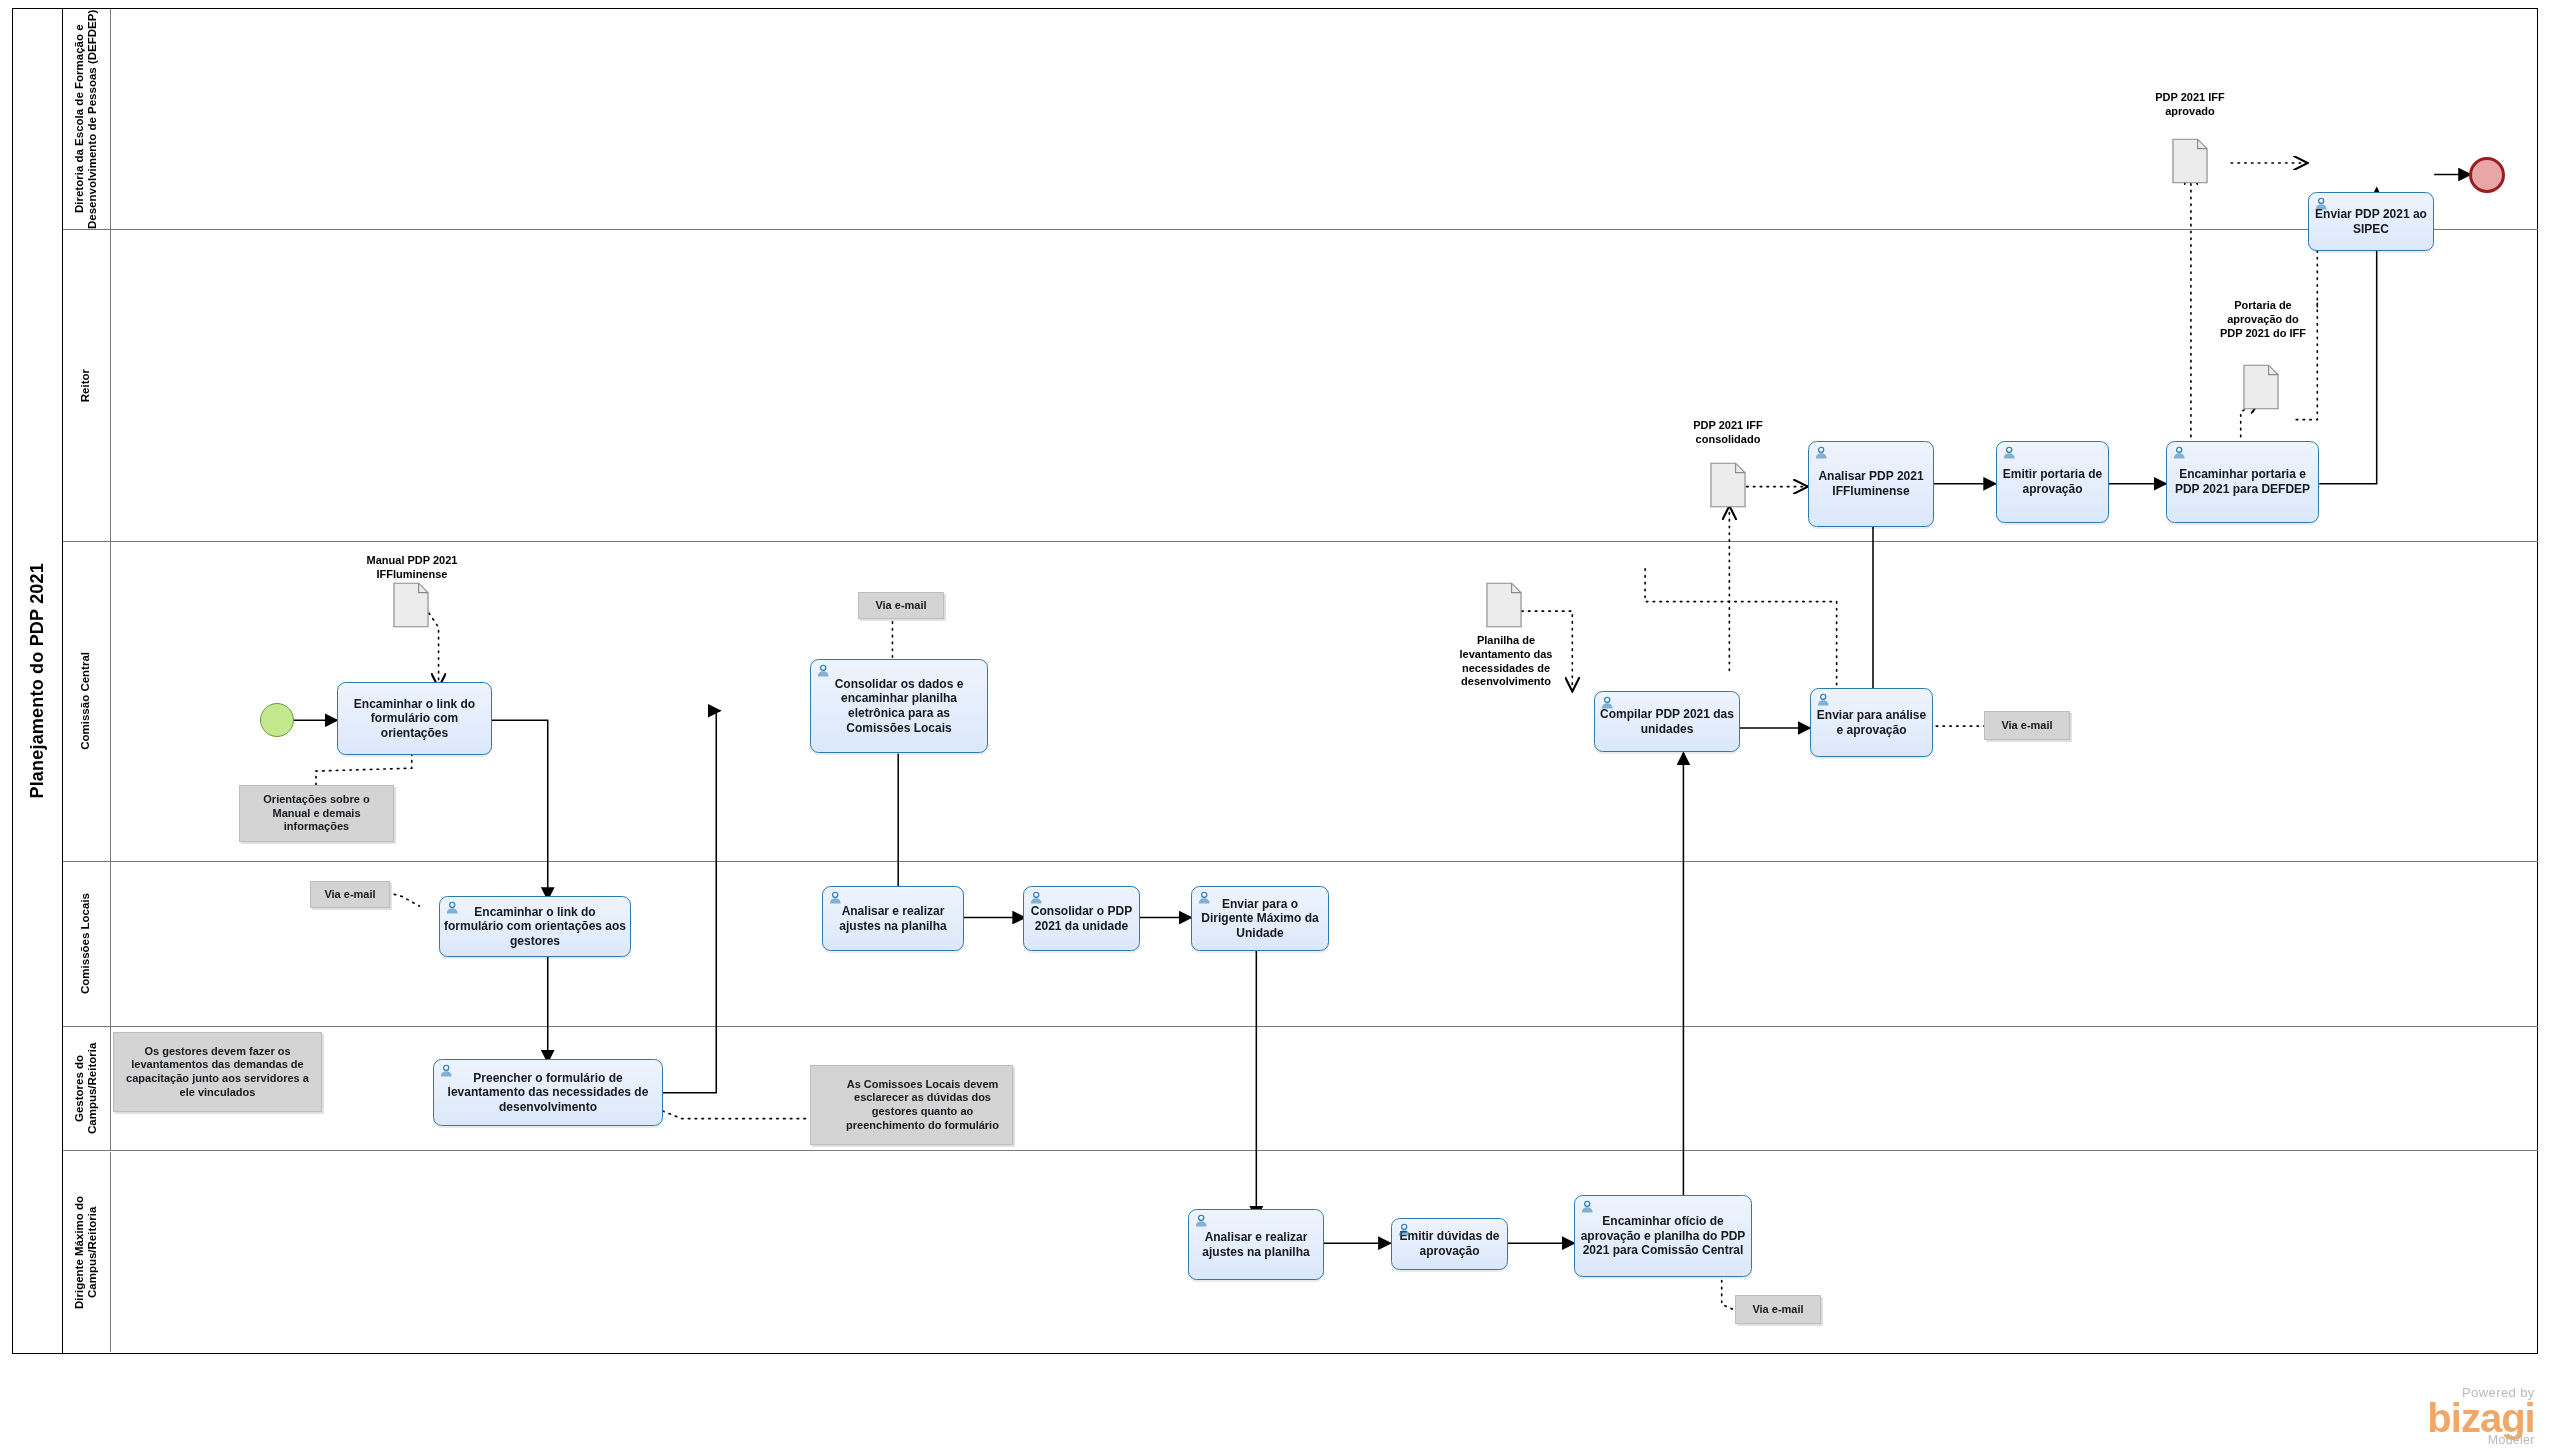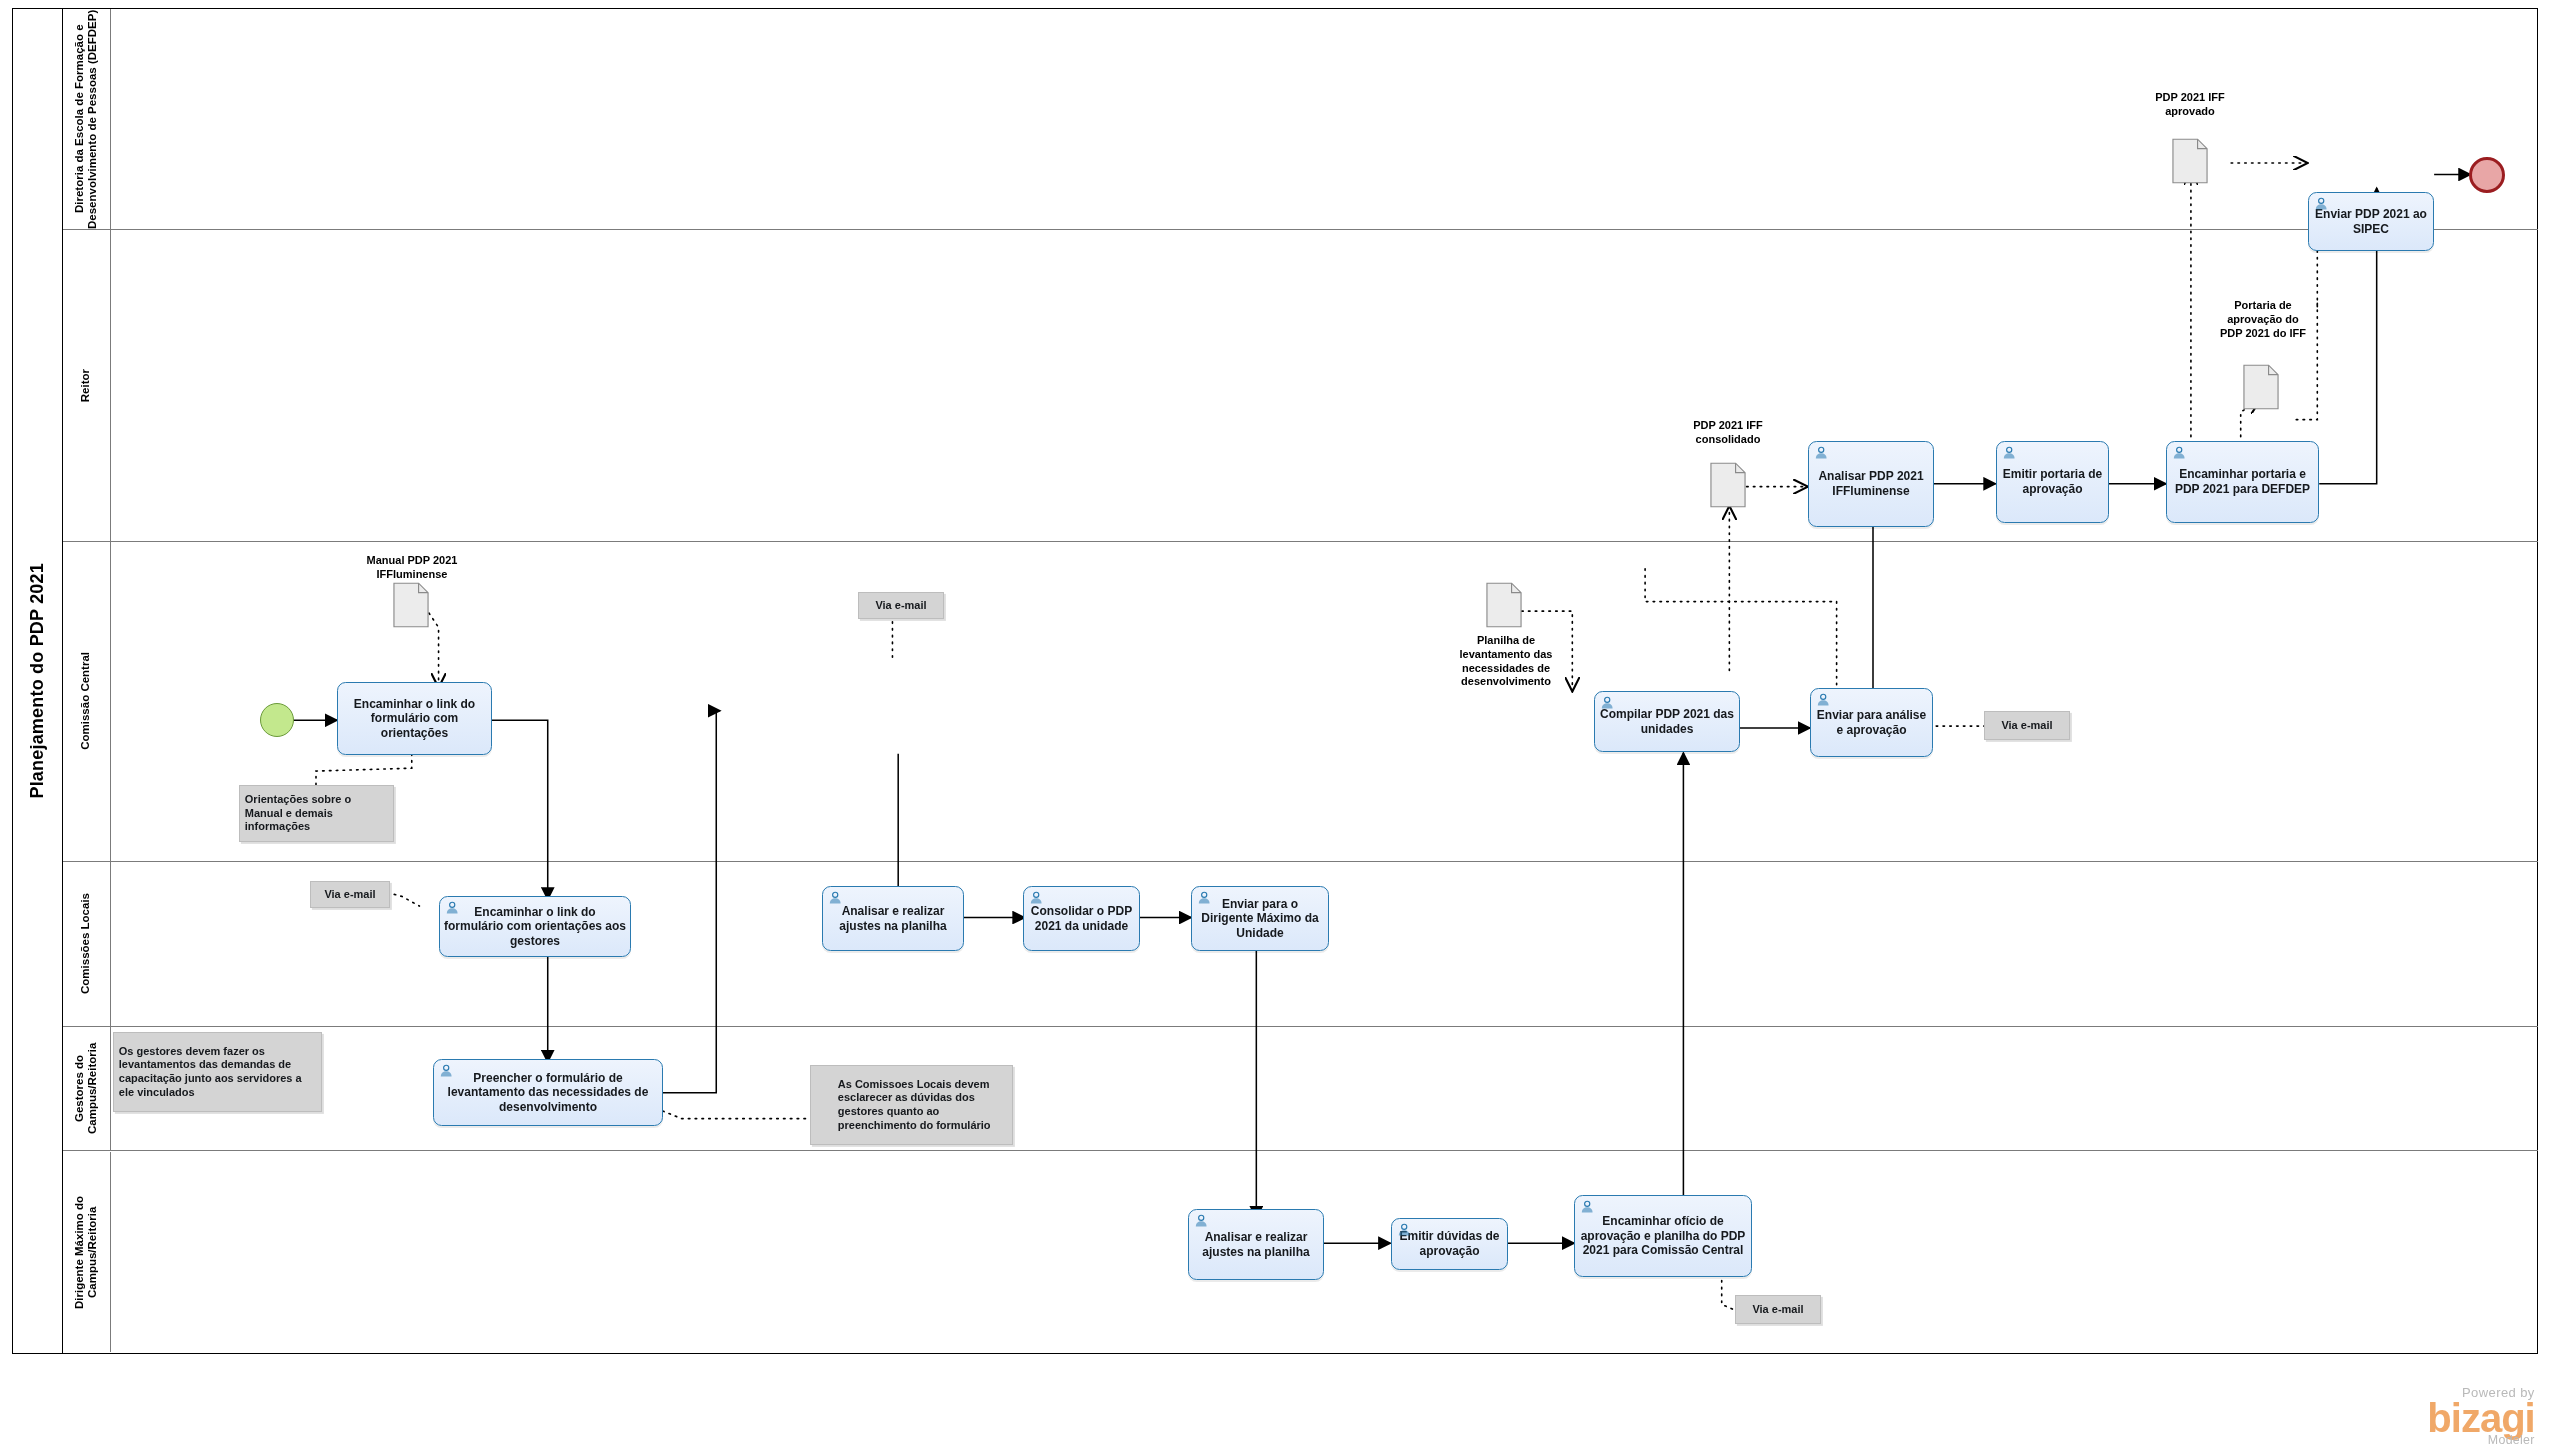--- a/index.html
+++ b/index.html
@@ -34,21 +34,21 @@
   .ev-end{background:#e8a6a6;border:3.8px solid #9b1d20;}
 
   
   .doc{position:absolute;width:36px;height:46px;}
   .doc-label{position:absolute;font-size:11px;font-weight:bold;color:#000;
       text-align:center;line-height:1.25;white-space:pre-line;}
 
   
   .note{position:absolute;box-sizing:border-box;background:#d4d4d4;
       border:1px solid #bdbdbd;box-shadow:1.9px 1.9px 0 rgba(0,0,0,.13);
-      display:flex;align-items:center;justify-content:center;text-align:left;}
+      display:flex;align-items:center;justify-content:center;text-align:center;}
   .note span{font-size:11px;font-weight:bold;color:#16191d;line-height:1.25;padding:1.9px 4.8px;}
 
   
   .edges{position:absolute;left:0;top:0;width:2550px;height:1455px;pointer-events:none;}
 
   
   .wm{position:absolute;right:15.3px;bottom:7.7px;text-align:right;}
   .wm .pb{font-size:13px;color:#b9b9b9;letter-spacing:0.4px;}
   .wm .bz{font-size:40px;font-weight:bold;color:#f0a868;line-height:.92;letter-spacing:-1px;}
   .wm .md{font-size:12.4px;color:#b9b9b9;letter-spacing:0.3px;margin-top:-3.8px;}
@@ -198,20 +198,27 @@
   </div>
 
   <div class="task" style="left:433px;top:1059px;width:230px;height:67px;">
     <svg class="uicon" viewBox="0 0 16 15">
         <circle cx="8" cy="4.3" r="2.9" fill="none" stroke="#2a7ab0" stroke-width="1.3"></circle>
         <path d="M2 14 C2 9.6 5 8 8 8 C11 8 14 9.6 14 14" fill="#2a7ab0" opacity=".55"></path>
       </svg>
     <span class="tlabel">Preencher o formulário de levantamento das necessidades de desenvolvimento</span>
   </div>
 
+  <div class="task" style="left:810px;top:659px;width:178px;height:94px;">
+    <svg class="uicon" viewBox="0 0 16 15">
+        <circle cx="8" cy="4.3" r="2.9" fill="none" stroke="#2a7ab0" stroke-width="1.3"></circle>
+        <path d="M2 14 C2 9.6 5 8 8 8 C11 8 14 9.6 14 14" fill="#2a7ab0" opacity=".55"></path>
+      </svg>
+    <span class="tlabel">Consolidar os dados e encaminhar planilha eletrônica para as Comissões Locais</span>
+  </div>
 
   <div class="task" style="left:822px;top:886px;width:142px;height:65px;">
     <svg class="uicon" viewBox="0 0 16 15">
         <circle cx="8" cy="4.3" r="2.9" fill="none" stroke="#2a7ab0" stroke-width="1.3"></circle>
         <path d="M2 14 C2 9.6 5 8 8 8 C11 8 14 9.6 14 14" fill="#2a7ab0" opacity=".55"></path>
       </svg>
     <span class="tlabel">Analisar e realizar ajustes na  planilha</span>
   </div>
 
   <div class="task" style="left:1023px;top:886px;width:117px;height:65px;text-align:center;">

